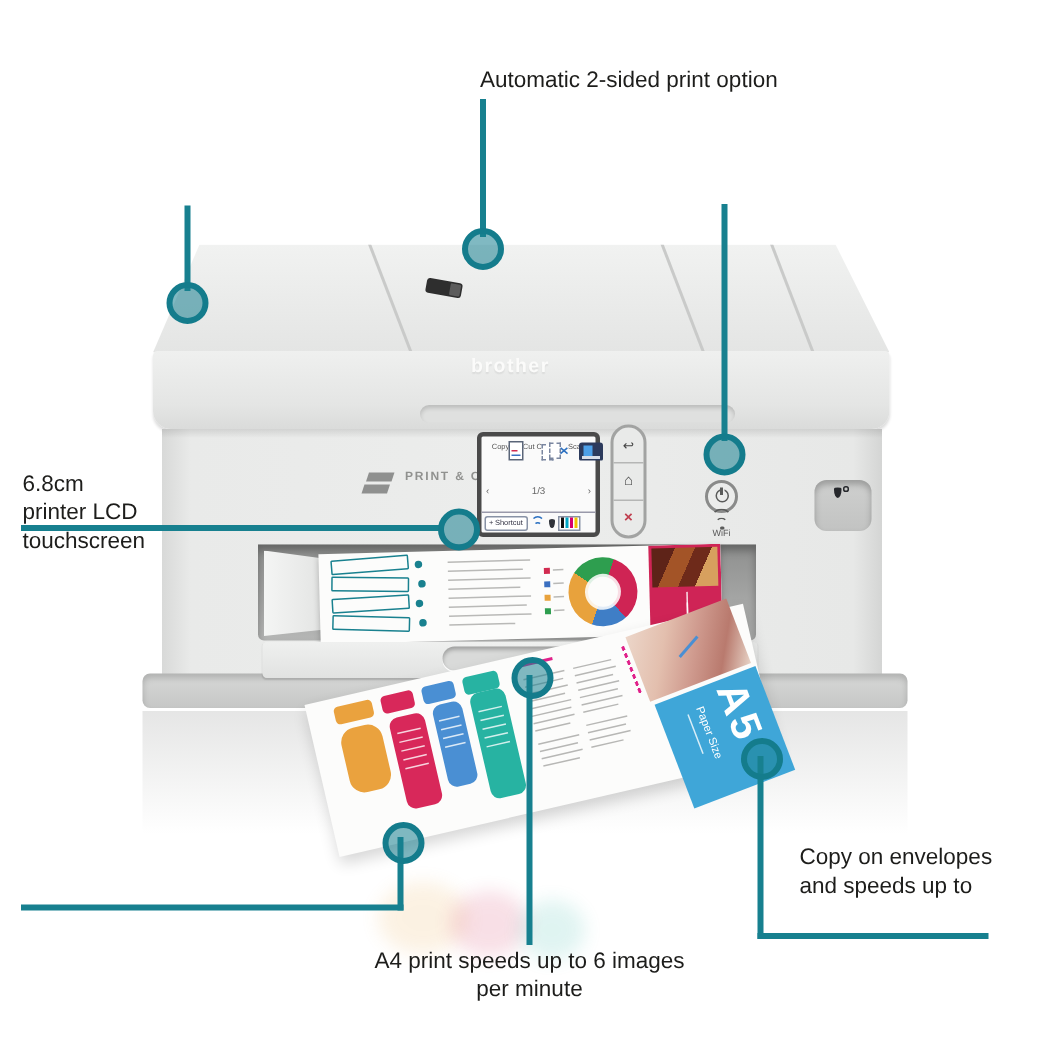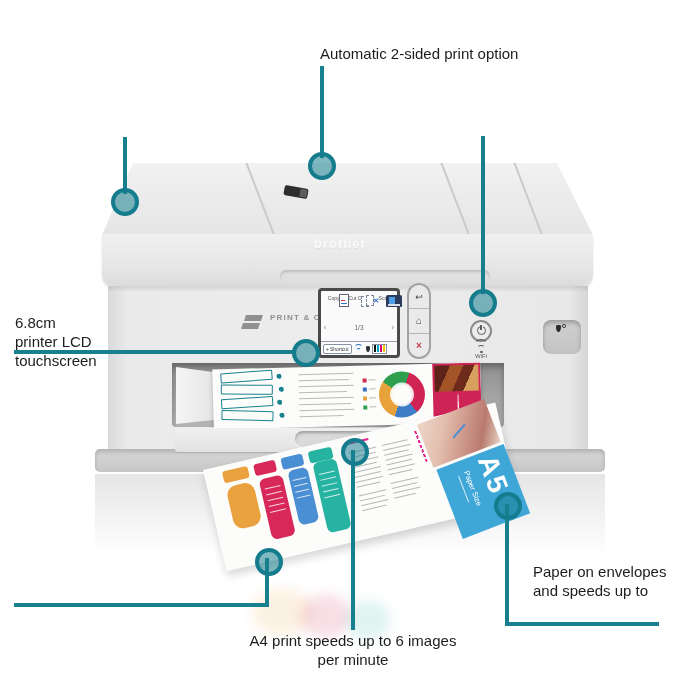--- a/index.html
+++ b/index.html
@@ -412,17 +412,17 @@
   <div class="cl-dot" style="left:341px; top:438px;"></div>
   <div class="callout-text ct-center" style="left:233px; top:631px; width:240px;">
     <span>A4 print speeds up to 6 images</span>
     <span>per minute</span>
   </div>
 
   <div class="cl-line" style="left:505px; top:504px; width:4px; height:122px;"></div>
   <div class="cl-line" style="left:505px; top:622px; width:154px; height:4px;"></div>
   <div class="cl-dot" style="left:494px; top:492px;"></div>
   <div class="callout-text" style="left:533px; top:562px;">
-    <span>Paper on envelopes</span>
+    <span>Copy on envelopes</span>
     <span>and speeds up to</span>
   </div>
 
 </div>
 
 </body></html>

